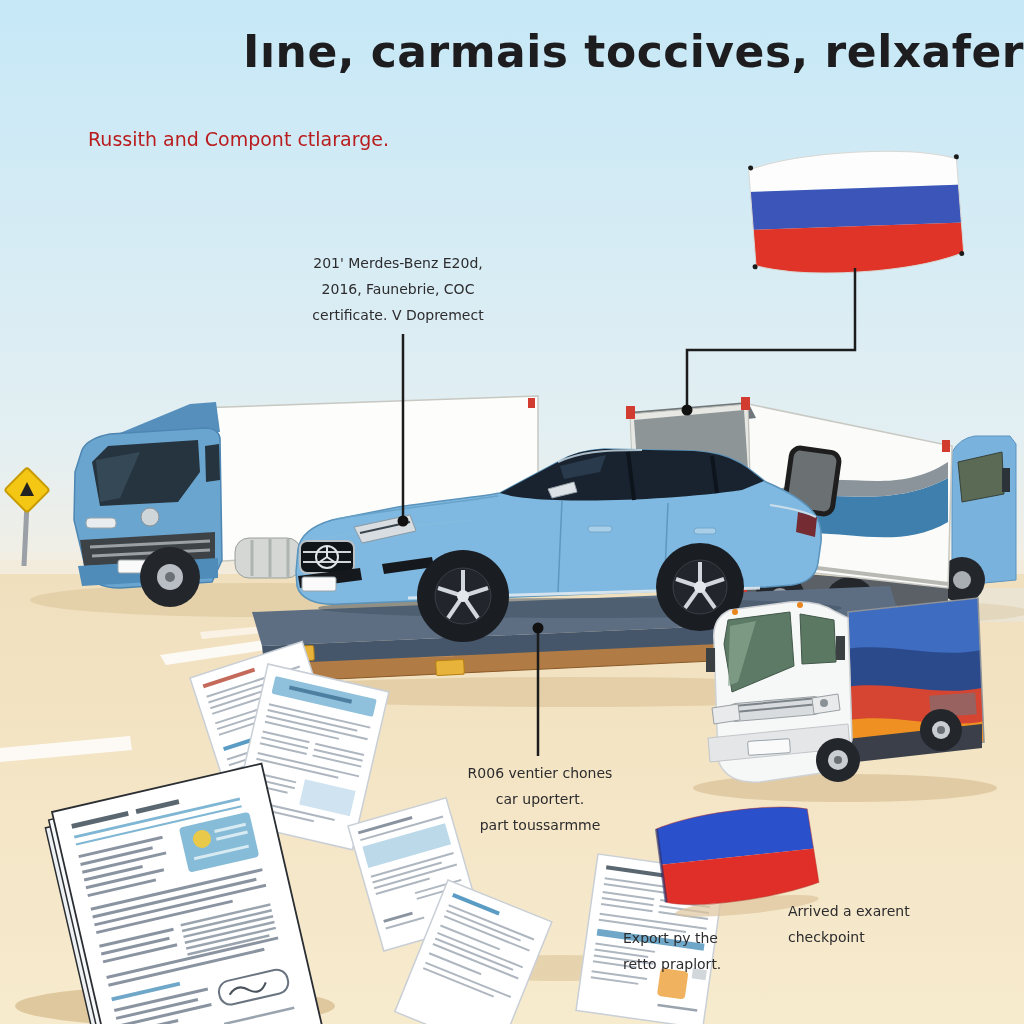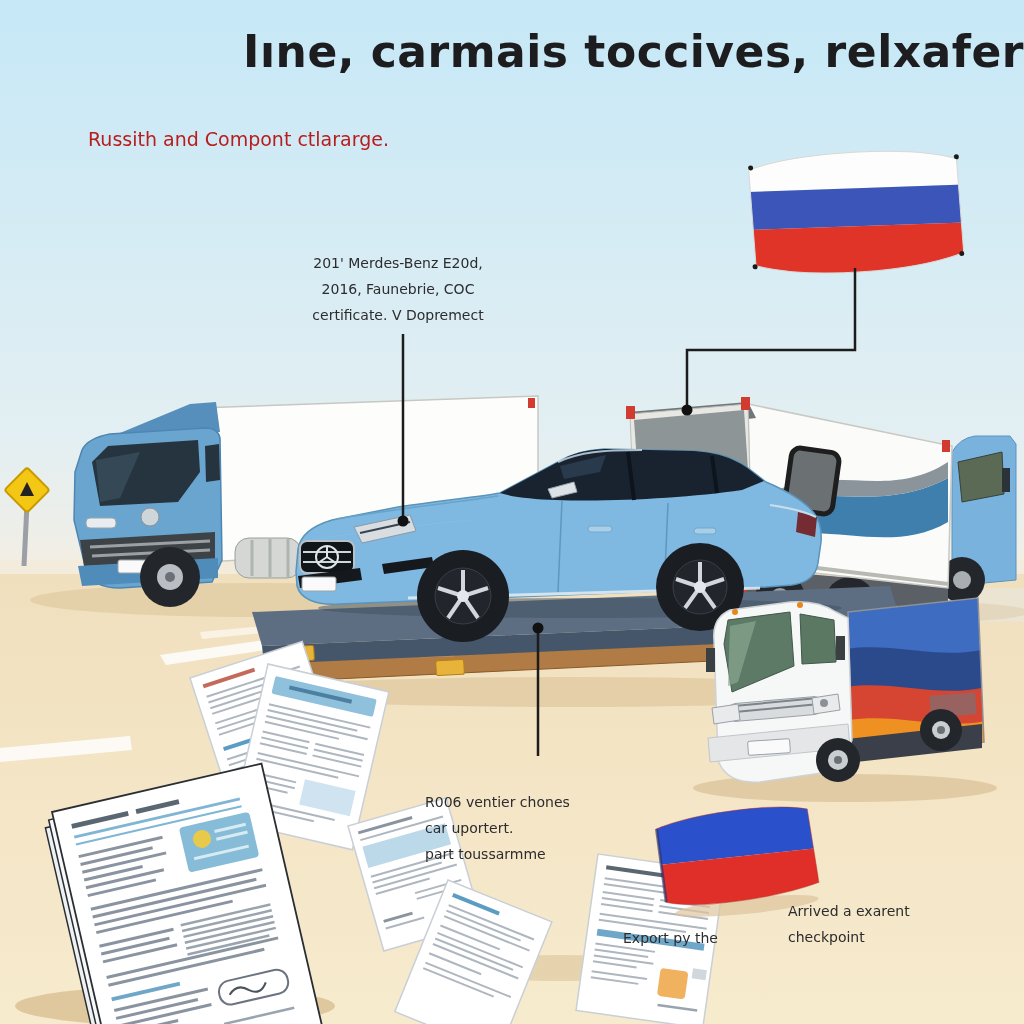--- a/index.html
+++ b/index.html
@@ -6,21 +6,21 @@
   .scene{position:relative;width:1024px;height:1024px;overflow:hidden;
          font-family:"DejaVu Sans","Liberation Sans",sans-serif;background:#cdeaf6;}
   .scene svg{position:absolute;left:0;top:0;}
   .txt{position:absolute;color:#2e2e30;}
   .title{left:0;right:0;top:26px;text-align:right;font-size:44px;font-weight:bold;
          color:#1d1d1f;letter-spacing:.5px;}
   .subtitle{left:88px;top:128px;font-size:19px;color:#b91c1c;}
   .ann{font-size:14px;line-height:26px;color:#2c2c2e;}
   .ann div{white-space:nowrap;}
   .ann-vehicle{left:268px;top:250px;width:260px;text-align:center;}
-  .ann-transport{left:425px;top:789px;width:230px;text-align:left;}
+  .ann-transport{left:425px;top:760px;width:230px;text-align:center;}
   .ann-export{left:623px;top:925px;width:200px;text-align:left;}
   .ann-checkpoint{left:788px;top:898px;width:196px;text-align:left;}
 </style>
 </head>
 <body>
 
 <div class="scene">
 
 <svg width="1024" height="1024" viewBox="0 0 1024 1024">
   <defs>
@@ -454,20 +454,21 @@
 </div>
 
 <div class="txt ann ann-transport">
   <div>R006 ventier chones</div>
   <div>car uportert.</div>
   <div>part toussarmme</div>
 </div>
 
 <div class="txt ann ann-export">
   <div>Export py the</div>
+  <div>retto praplort.</div>
 </div>
 
 <div class="txt ann ann-checkpoint">
   <div>Arrived a exarent</div>
   <div>checkpoint</div>
 </div>
 
 </div>
 
 </body></html>

